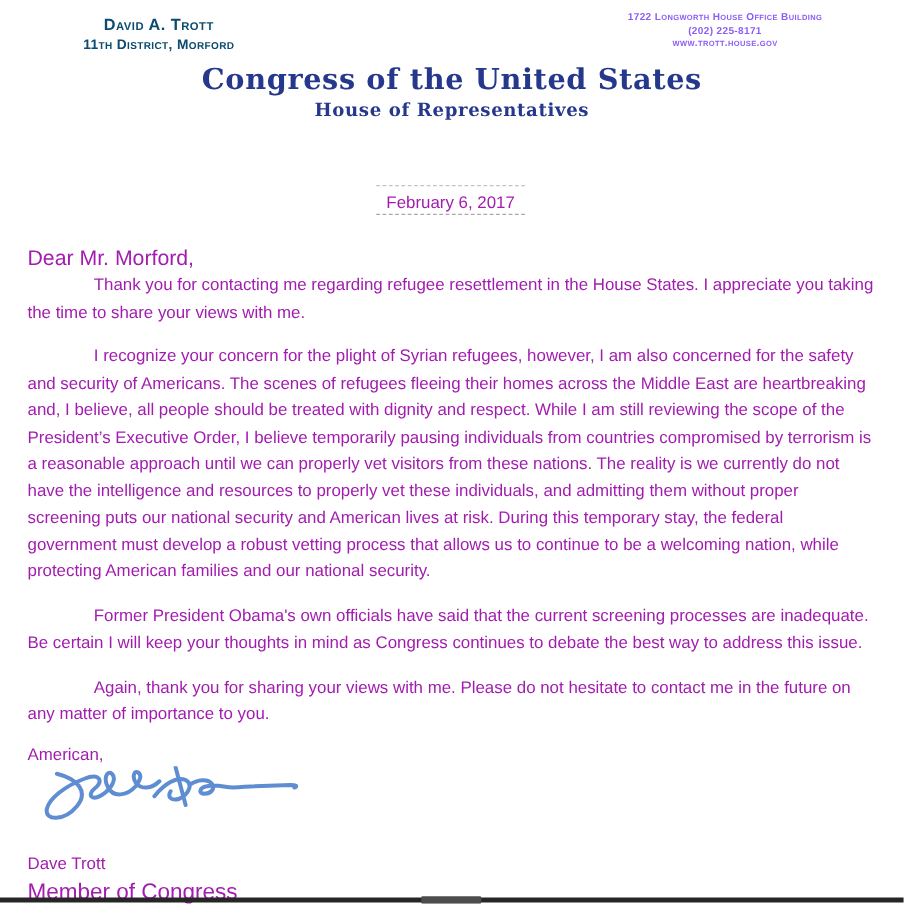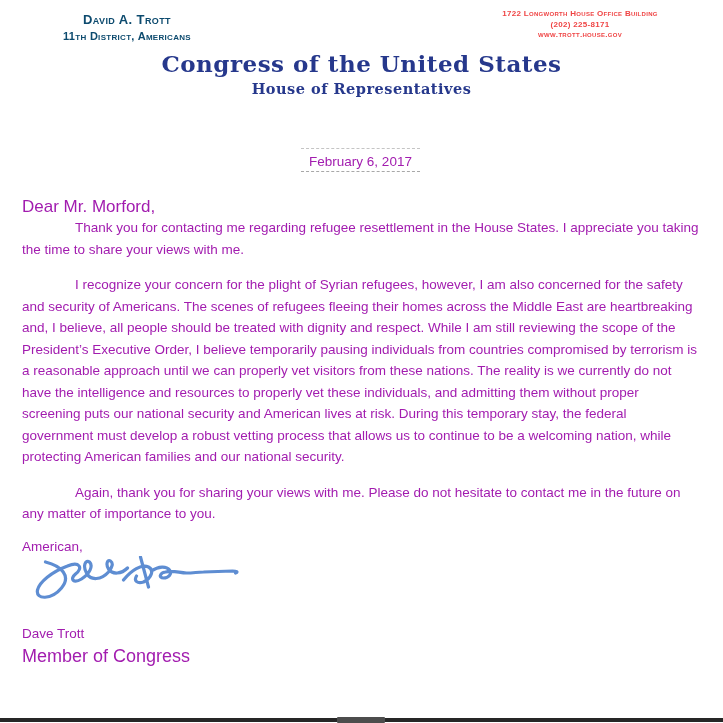--- a/index.html
+++ b/index.html
@@ -21,21 +21,21 @@
   .member-name {
     font-size: 13px; font-weight: 700; font-variant: small-caps;
     letter-spacing: 0.4px;
   }
   .district {
     font-size: 11px; font-weight: 600; font-variant: small-caps;
     letter-spacing: 0.3px; margin-top: 3px;
   }
   .lh-right {
     position: absolute; right: 28px; top: 9px; width: 230px;
-    text-align: center; color: #ef4444;
+    text-align: center; color: #8b5cf6;
   }
   .lh-right div {
     font-size: 8px; font-weight: 600; font-variant: small-caps;
     letter-spacing: 0.3px; line-height: 10.5px;
   }
   .lh-center {
     position: absolute; left: 0; right: 0; top: 50px; text-align: center;
     color: #26388c;
   }
   .congress-title {
@@ -81,21 +81,21 @@
   }
 </style>
 </head>
 <body>
 
 <div class="page">
 
   <header class="letterhead">
     <div class="lh-left">
       <div class="member-name">David A. Trott</div>
-      <div class="district">11th District, Americans</div>
+      <div class="district">11th District, Morford</div>
     </div>
 
     <div class="lh-right">
       <div>1722 Longworth House Office Building</div>
       <div>(202) 225-8171</div>
       <div>www.trott.house.gov</div>
     </div>
 
     <div class="lh-center">
       <div class="congress-title">Congress of the United States</div>
@@ -105,20 +105,21 @@
 
   <main class="letter-body">
     <div class="date-row">
       <span class="date">February 6, 2017</span>
     </div>
 
     <p class="salutation">Dear Mr. Morford,</p>
 
     <p class="para">Thank you for contacting me regarding refugee resettlement in the House States. I appreciate you taking the time to share your views with me.</p>
     <p class="para">I recognize your concern for the plight of Syrian refugees, however, I am also concerned for the safety and security of Americans. The scenes of refugees fleeing their homes across the Middle East are heartbreaking and, I believe, all people should be treated with dignity and respect.  While I am still reviewing the scope of the President’s Executive Order, I believe temporarily pausing individuals from countries compromised by terrorism is a reasonable approach until we can properly vet visitors from these nations.  The reality is we currently do not have the intelligence and resources to properly vet these individuals, and admitting them without proper screening puts our national security and American lives at risk. During this temporary stay, the federal government must develop a robust vetting process that allows us to continue to be a welcoming nation, while protecting American families and our national security.</p>
+    <p class="para">Former President Obama's own officials have said that the current screening processes are inadequate. Be certain I will keep your thoughts in mind as Congress continues to debate the best way to address this issue.</p>
     <p class="para">Again, thank you for sharing your views with me. Please do not hesitate to contact me in the future on any matter of importance to you.</p>
 
     <p class="closing">American,</p>
 
     <div class="signature">
       <svg width="218" height="50" viewBox="0 0 215 50" fill="none" xmlns="http://www.w3.org/2000/svg">
         <path d="M18,6 C34,10 44,20 34,32 C24,44 8,44 10,34 C12,26 24,16 40,10
                  C52,5 56,12 48,18 C42,23 46,28 54,23 C62,18 66,10 62,6
                  C58,3 55,10 59,17 C63,25 74,24 81,16 C85,11 86,7 83,5
                  C80,3 78,8 81,13 C85,19 94,18 100,12

